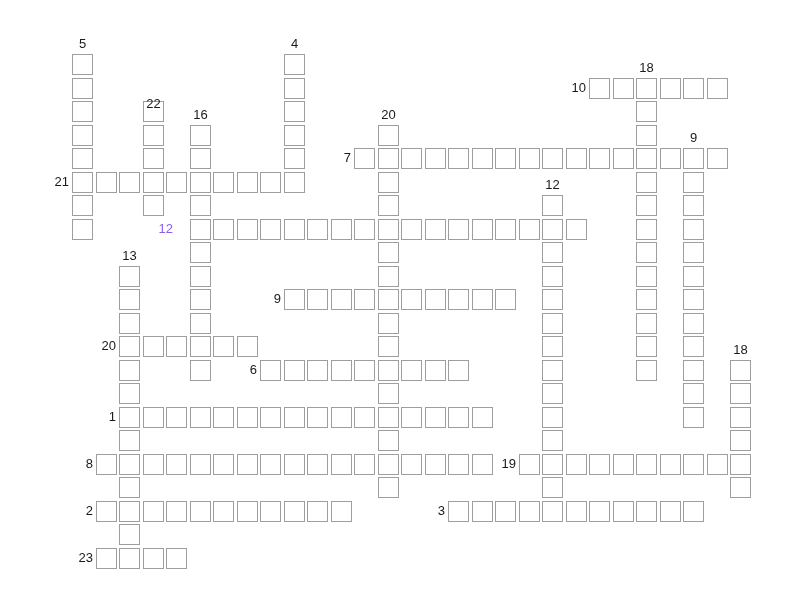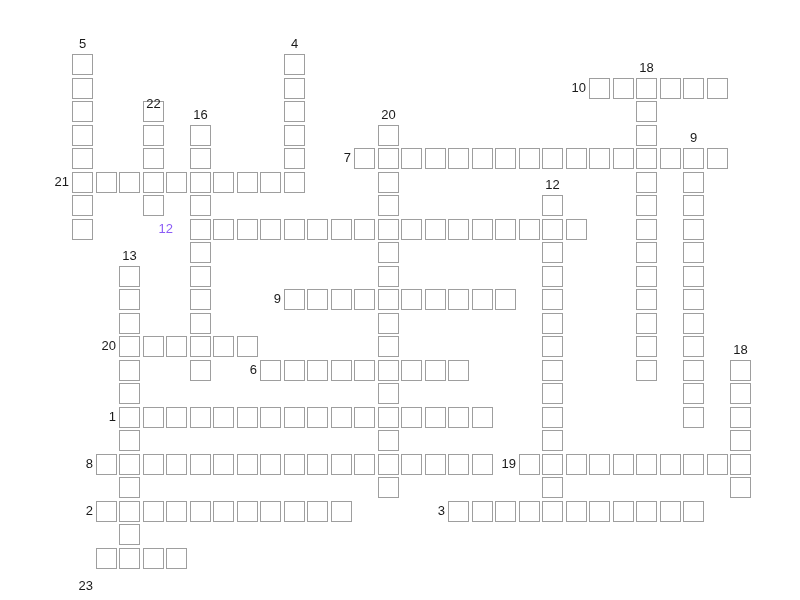--- a/index.html
+++ b/index.html
@@ -276,14 +276,14 @@
     <div class="cell" style="left: 260px; top: 172px; width: 21px; height: 21px; border-color: rgb(158, 158, 158); background: rgb(255, 255, 255);"></div>
     <div class="num num-across" style="color: rgb(26, 26, 26); left: 38px; top: 175px; width: 31px;">21</div>
     <div class="cell" style="left: 143px; top: 101px; width: 21px; height: 21px; border-color: rgb(158, 158, 158); background: rgb(255, 255, 255);"></div>
     <div class="cell" style="left: 143px; top: 125px; width: 21px; height: 21px; border-color: rgb(158, 158, 158); background: rgb(255, 255, 255);"></div>
     <div class="cell" style="left: 143px; top: 148px; width: 21px; height: 21px; border-color: rgb(158, 158, 158); background: rgb(255, 255, 255);"></div>
     <div class="cell" style="left: 143px; top: 195px; width: 21px; height: 21px; border-color: rgb(158, 158, 158); background: rgb(255, 255, 255);"></div>
     <div class="num num-down" style="color: rgb(26, 26, 26); left: 138px; top: 97px; width: 31px;">22</div>
     <div class="cell" style="left: 96px; top: 548px; width: 21px; height: 21px; border-color: rgb(158, 158, 158); background: rgb(255, 255, 255);"></div>
     <div class="cell" style="left: 143px; top: 548px; width: 21px; height: 21px; border-color: rgb(158, 158, 158); background: rgb(255, 255, 255);"></div>
     <div class="cell" style="left: 166px; top: 548px; width: 21px; height: 21px; border-color: rgb(158, 158, 158); background: rgb(255, 255, 255);"></div>
-    <div class="num num-across" style="color: rgb(26, 26, 26); left: 62px; top: 551px; width: 31px; margin-top: 28px;">23</div>
+    <div class="num num-across" style="color: rgb(26, 26, 26); left: 62px; top: 551px; width: 31px;">23</div>
   </div>
 
 </body></html>

